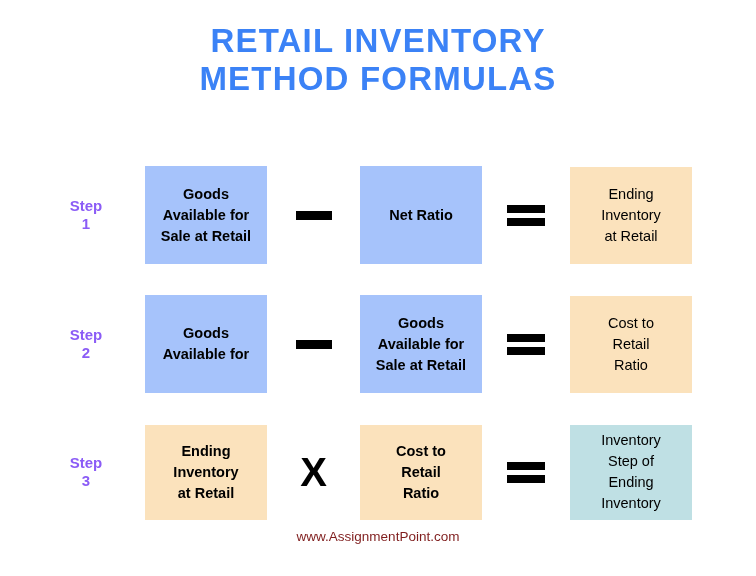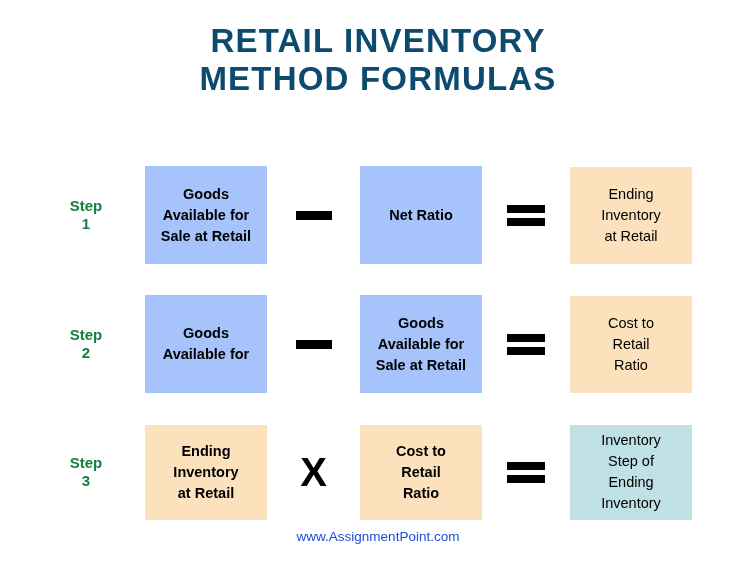--- a/index.html
+++ b/index.html
@@ -15,21 +15,21 @@
     position: relative;
   }
 
   
   .title {
     position: absolute;
     left: 0;
     top: 22px;
     width: 756px;
     text-align: center;
-    color: #0c4a6e;
+    color: #3b82f6;
     font-family: "Liberation Sans", sans-serif;
     font-weight: bold;
     font-size: 33px;
     line-height: 38px;
     letter-spacing: 1.2px;
   }
   .title .tline { display: block; }
 
   
   .diagram {
@@ -46,21 +46,21 @@
   }
   .row-1 { height: 130px; }
   .row-2 { height: 128px; }
   .row-3 { height: 128px; }
 
   
   .step-label {
     width: 100px;
     flex: 0 0 100px;
     text-align: center;
-    color: #15803d;
+    color: #8b5cf6;
     font-weight: bold;
     font-size: 15px;
     line-height: 18px;
   }
   .step-label .sl-word { display: block; }
   .step-label .sl-num  { display: block; }
 
   
   .cell-box {
     flex: 0 0 140px;
@@ -138,21 +138,21 @@
 
   
   .footer {
     position: absolute;
     left: 0;
     top: 529px;
     width: 756px;
     text-align: center;
     font-size: 13.5px;
     font-weight: normal;
-    color: #1d4ed8;
+    color: #7f1d1d;
     font-family: "Liberation Sans", sans-serif;
   }
 </style>
 </head>
 <body>
 
 <div class="title">
   <span class="tline">RETAIL INVENTORY</span>
   <span class="tline">METHOD FORMULAS</span>
 </div>

